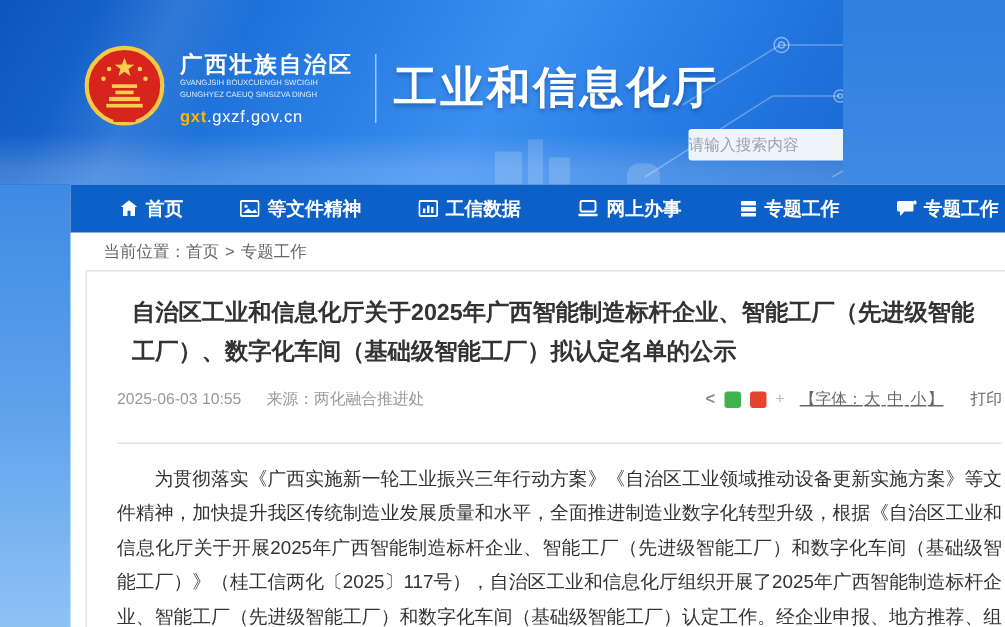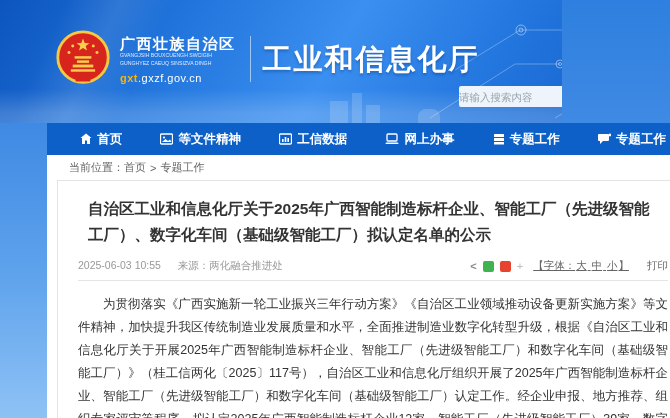--- a/index.html
+++ b/index.html
@@ -53,21 +53,21 @@
   .breadcrumb { height:25px; display:flex; align-items:center; padding:0 22px;
     font-size:11px; color:#666; }
   .breadcrumb a { color:#666; text-decoration:none; cursor:pointer; }
   .crumb-sep { margin:0 4px; }
 
   .article-box { margin:0 10px; border:1px solid #e4e4e4; padding:0 20px;
     height:262px; background:#fff; }
   .article-title { text-align:left; font-size:15.5px; font-weight:bold; color:#333;
     line-height:26px; margin:15px 10px 11px; }
   .meta { display:flex; justify-content:space-between; align-items:center;
-    font-size:10.5px; color:#999; padding-bottom:7px; border-bottom:1px solid #e5e5e5; }
+    font-size:10.5px; color:#999; padding-bottom:22px; border-bottom:1px solid #e5e5e5; }
   .meta-left span { margin-right:14px; }
   .meta-right { display:flex; align-items:center; gap:6px; color:#666; }
   .share-glyph { color:#8b8b8b; font-weight:bold; font-size:11px; cursor:pointer; }
   .sq { width:11px; height:11px; border-radius:2px; display:inline-flex;
     align-items:center; justify-content:center; color:#fff; font-size:7px; cursor:pointer; }
   .sq-wechat { background:#3eb34f; }
   .sq-weibo { background:#e6442e; }
   .plus-glyph { color:#bbb; font-size:11px; cursor:pointer; }
   .font-ctl { margin-left:4px; white-space:nowrap;text-decoration:underline; }
   .font-size-opt { cursor:pointer; margin:0 1px; }

